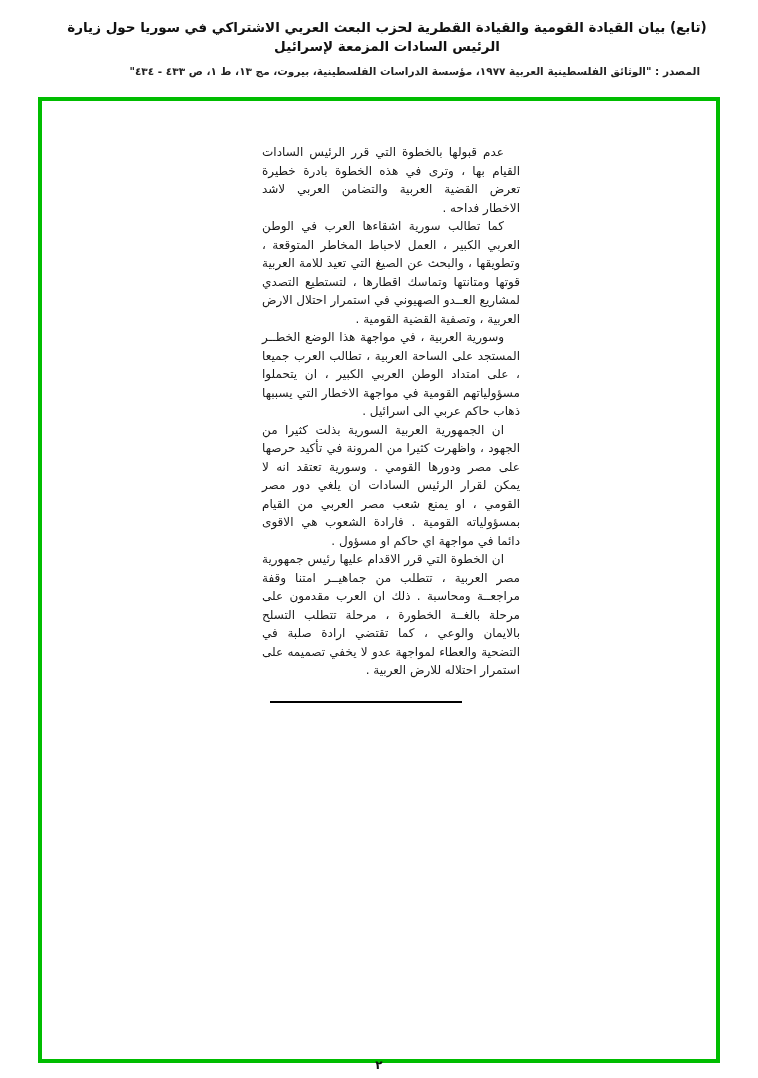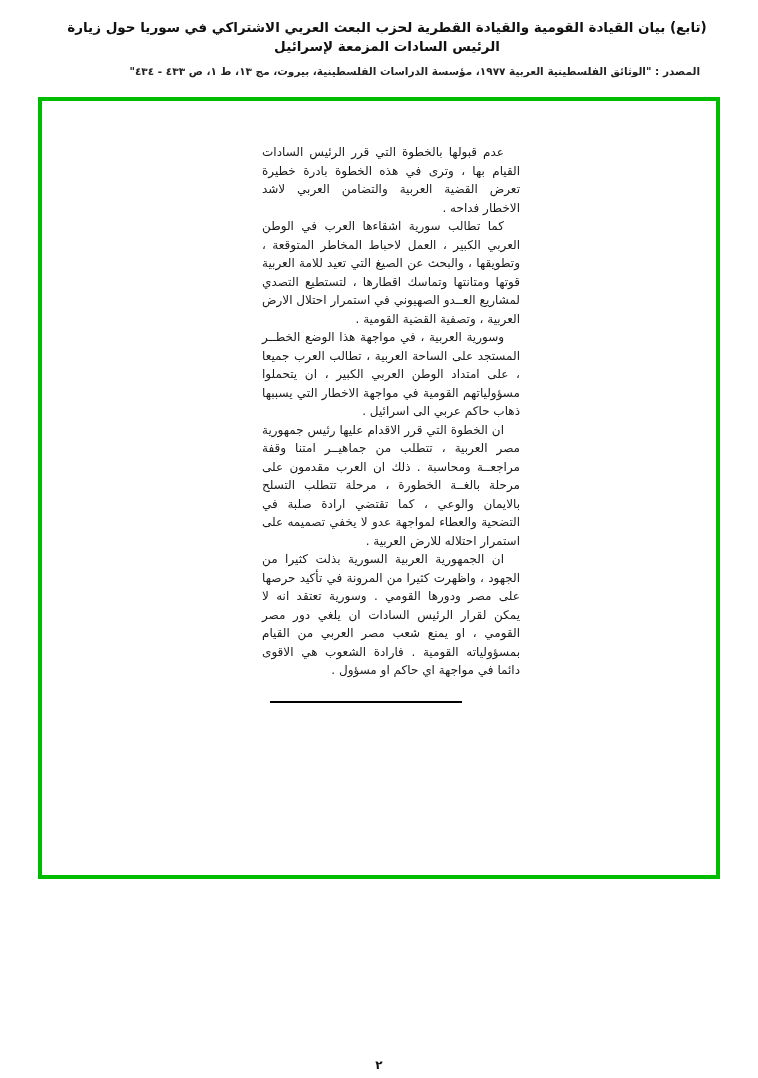--- a/index.html
+++ b/index.html
@@ -37,21 +37,21 @@
       color: #222;
       text-align: right;
       padding-right: 30px;
       direction: rtl;
     }
     .doc-frame {
       position: absolute;
       left: 38px;
       top: 97px;
       width: 682px;
-      height: 782px;
+      height: 966px;
       border: 4px solid #00bd00;
       background: #ffffff;
     }
     .text-column {
       position: absolute;
       top: 42px;
       right: 196px;
       width: 258px;
       direction: rtl;
       text-align: justify;
@@ -92,22 +92,22 @@
     <div class="header-title">(تابع) بيان القيادة القومية والقيادة القطرية لحزب البعث العربي الاشتراكي في سوريا حول زيارة  الرئيس السادات المزمعة لإسرائيل</div>
     <div class="header-source">المصدر :  "الوثائق الفلسطينية العربية ١٩٧٧، مؤسسة الدراسات الفلسطينية، بيروت، مج ١٣، ط ١، ص ٤٣٣ - ٤٣٤"</div>
   </div>
 
   <div class="doc-frame" style="border-color: rgb(0, 189, 0);">
 
     <div class="text-column">
       <p>عدم قبولها بالخطوة التي قرر الرئيس السادات القيام بها ، وترى في هذه الخطوة بادرة خطيرة تعرض القضية العربية والتضامن العربي لاشد الاخطار فداحه .</p>
       <p>كما تطالب سورية اشقاءها العرب في الوطن العربي الكبير ، العمل لاحباط المخاطر المتوقعة ، وتطويقها ، والبحث عن الصيغ التي تعيد للامة العربية قوتها ومتانتها وتماسك اقطارها ، لتستطيع التصدي لمشاريع العــدو الصهيوني في استمرار احتلال الارض العربية ، وتصفية القضية القومية .</p>
       <p>وسورية العربية ، في مواجهة هذا الوضع الخطــر المستجد على الساحة العربية ، تطالب العرب جميعا ، على امتداد الوطن العربي الكبير ، ان يتحملوا مسؤولياتهم القومية في مواجهة الاخطار التي يسببها ذهاب حاكم عربي الى اسرائيل .</p>
+      <p>ان الجمهورية العربية السورية بذلت كثيرا من الجهود ، واظهرت كثيرا من المرونة في تأكيد حرصها على مصر ودورها القومي . وسورية تعتقد انه لا يمكن لقرار الرئيس السادات ان يلغي دور مصر القومي ، او يمنع شعب مصر العربي من القيام بمسؤولياته القومية . فارادة الشعوب هي الاقوى دائما في مواجهة اي حاكم او مسؤول .</p>
       <p>ان الخطوة التي قرر الاقدام عليها رئيس جمهورية مصر العربية ، تتطلب من جماهيــر امتنا وقفة مراجعــة ومحاسبة . ذلك ان العرب مقدمون على مرحلة بالغــة الخطورة ، مرحلة تتطلب التسلح بالايمان والوعي ، كما تقتضي ارادة صلبة في التضحية والعطاء لمواجهة عدو لا يخفي تصميمه على استمرار احتلاله للارض العربية .</p>
-      <p>ان الجمهورية العربية السورية بذلت كثيرا من الجهود ، واظهرت كثيرا من المرونة في تأكيد حرصها على مصر ودورها القومي . وسورية تعتقد انه لا يمكن لقرار الرئيس السادات ان يلغي دور مصر القومي ، او يمنع شعب مصر العربي من القيام بمسؤولياته القومية . فارادة الشعوب هي الاقوى دائما في مواجهة اي حاكم او مسؤول .</p>
     </div>
 
     <div class="divider"></div>
 
   </div>
 
   <div class="page-number">٢</div>
 
 </div>
 

